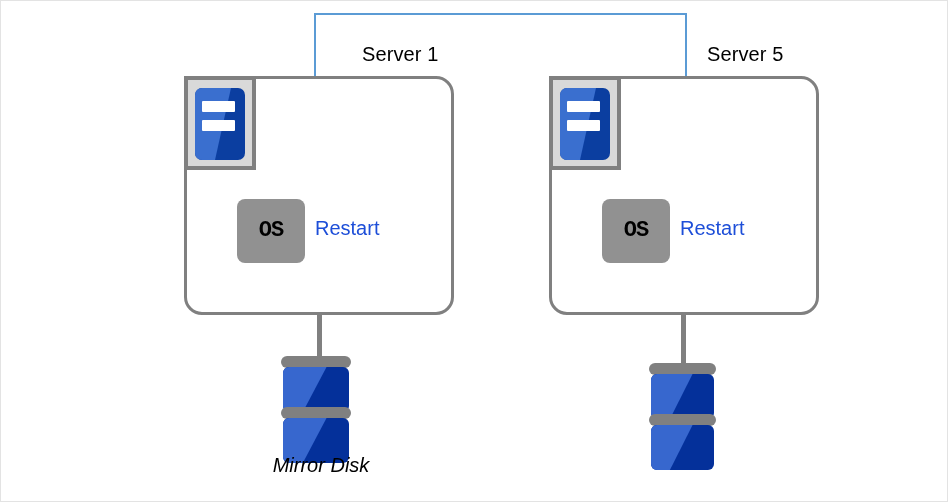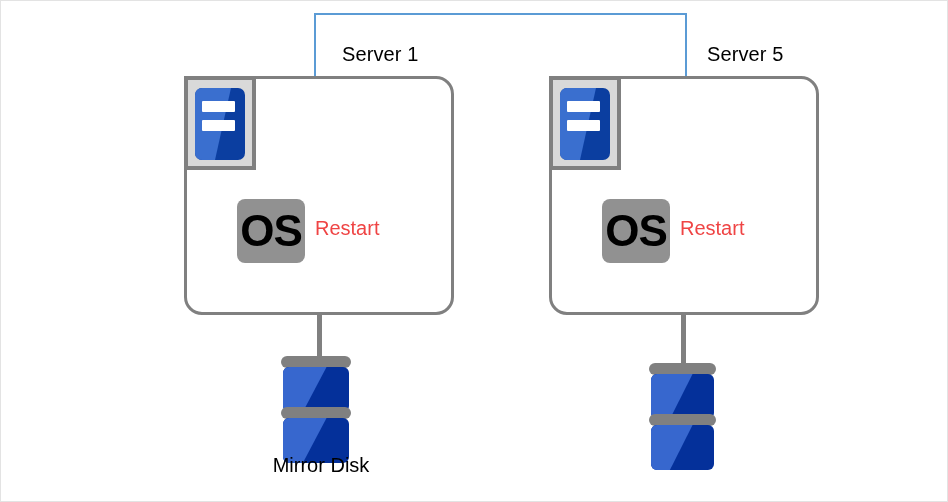--- a/index.html
+++ b/index.html
@@ -100,31 +100,31 @@
     position: absolute;
     width: 68px;
     height: 64px;
     background: #919191;
     border-radius: 8px;
     display: flex;
     align-items: center;
     justify-content: center;
   }
   .os-chip span {
-    font-family: Liberation Sans, sans-serif;
+    font-family: Liberation Mono, monospace;
     font-weight: bold;
-    font-size: 44px;
+    font-size: 22px;
     color: #000000;
     letter-spacing: -1px;
     line-height: 1;
   }
   .restart-label {
     position: absolute;
     font-size: 20px;
-    color: #ef4444;
+    color: #1d4ed8;
     white-space: nowrap;
   }
 
   
   .vconn {
     position: absolute;
     width: 5px;
     background: #808080;
   }
 
@@ -155,30 +155,31 @@
     width: 100%; height: 100%;
     background: #3767ce;
     clip-path: polygon(0 0, 66% 0, 30% 100%, 0 100%);
   }
   .disk-label {
     position: absolute;
     font-size: 20px;
     color: #000000;
     white-space: nowrap;
     text-align: center;
+    font-style: italic;
   }
 </style>
 </head>
 <body>
 
 <div id="canvas">
 
   <div class="interconnect"></div>
 
-  <div class="server-label" style="left:341px; top:42px;">Server 1</div>
+  <div class="server-label" style="left:361px; top:42px;">Server 1</div>
 
   <div class="server-box" style="left:183px; top:75px;">
 
     <div class="srv-icon" style="left:-3px; top:-3px;">
       <div class="srv-icon-inner">
         <div class="srv-bar b1"></div>
         <div class="srv-bar b2"></div>
       </div>
     </div>
 

